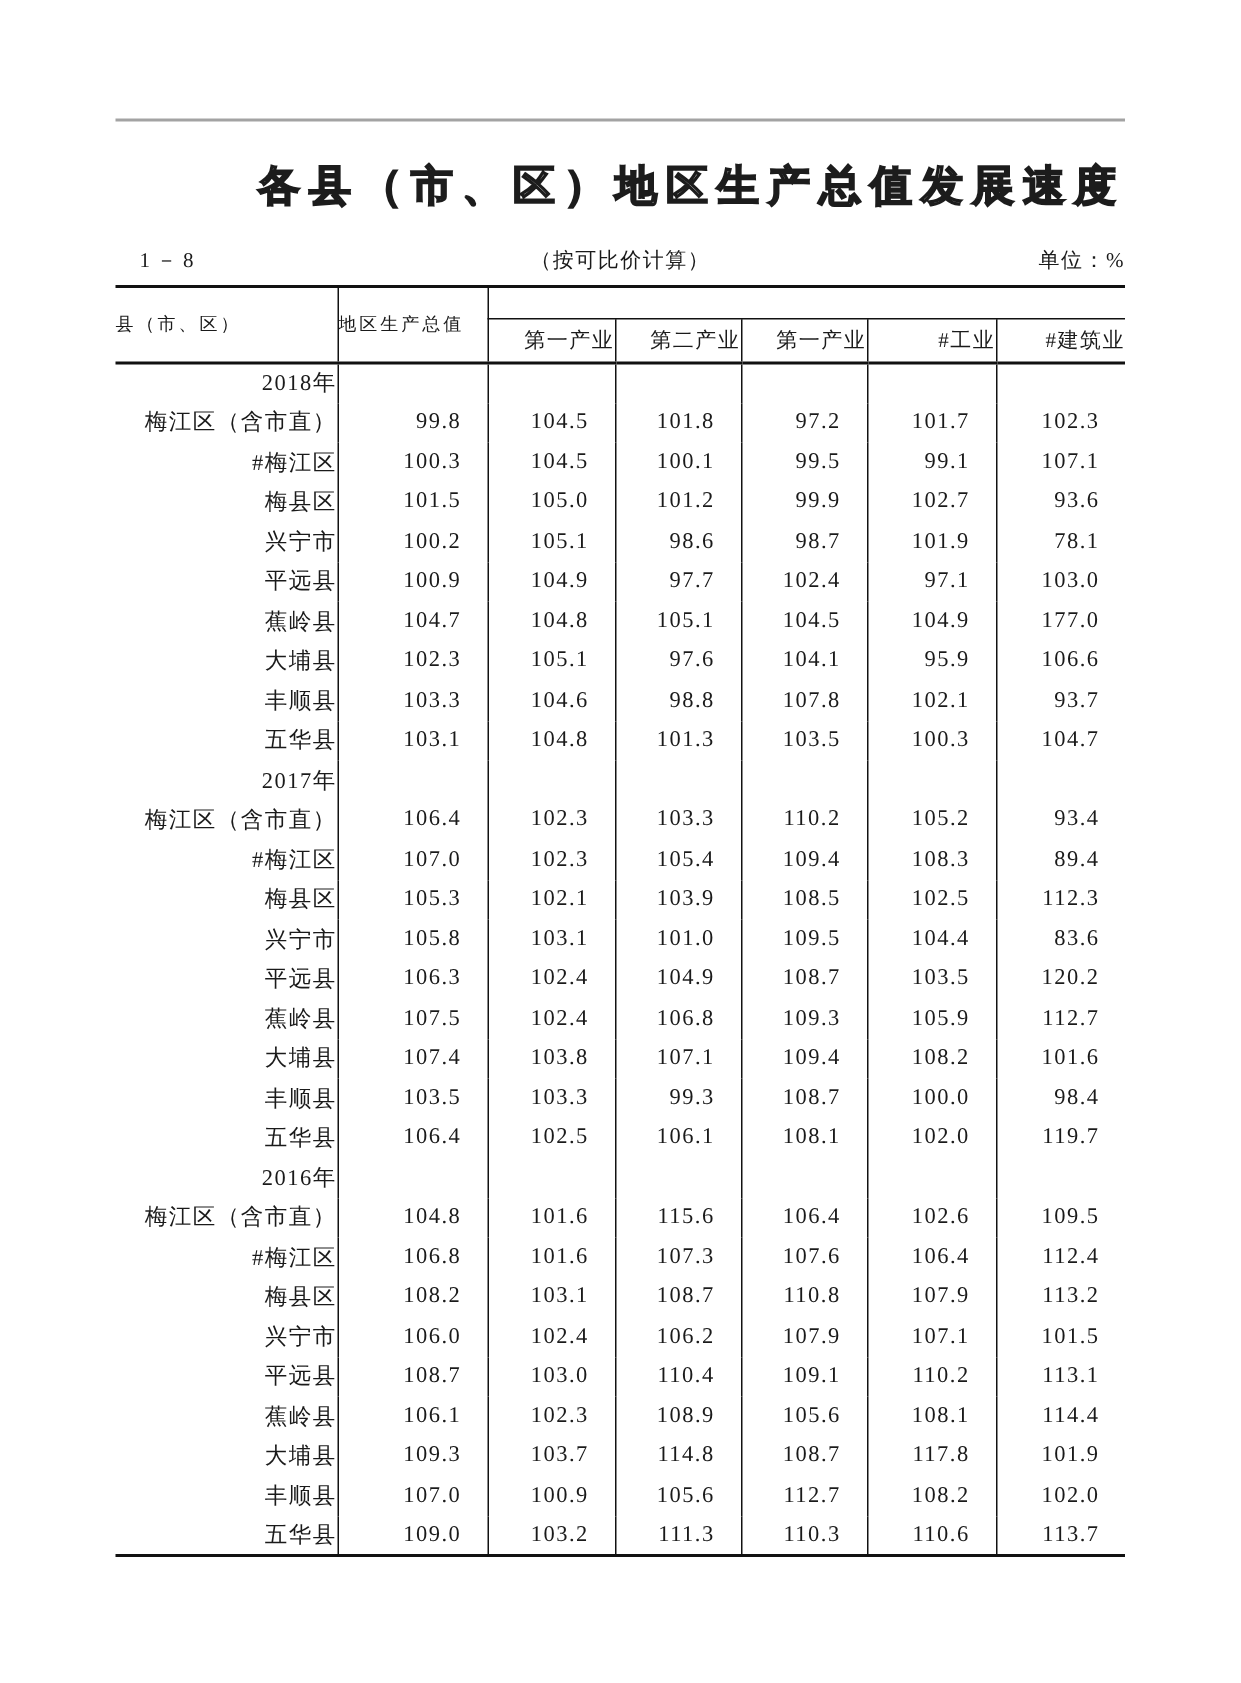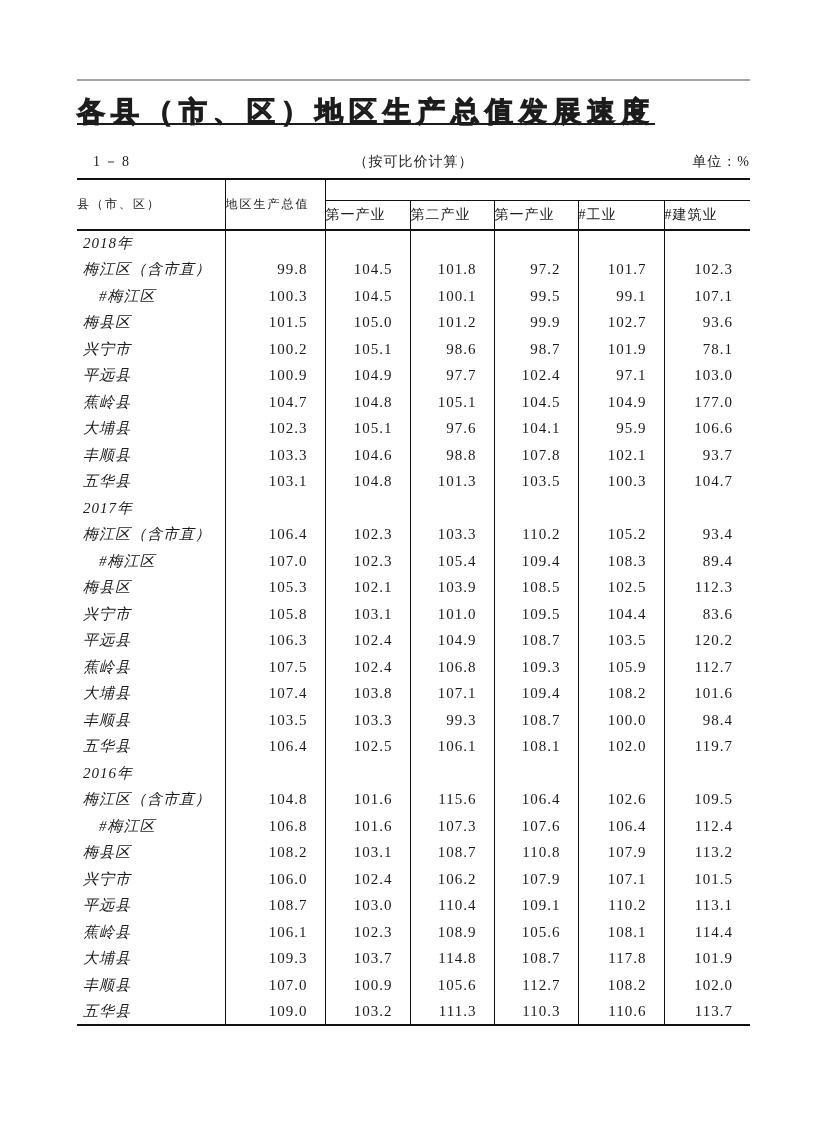--- a/index.html
+++ b/index.html
@@ -13,28 +13,27 @@
   }
   .page { padding: 0 77px; }
 
   .top-rule {
     margin-top: 79px;
     border-top: 2px solid #a3a3a3;
     height: 0;
   }
 
   .title {
-    margin-top: 12px;
-    text-align: left;
+    margin-top: 24px;
+    text-align: right;
     font-size: 28px;
     font-weight: 700;
     letter-spacing: 6px;
     color: #111;
     white-space: nowrap;
-    text-decoration: underline;
   }
   @supports (-webkit-text-stroke: 1px #000) {
     .title { color: #ffffff; -webkit-text-stroke: 1.2px #1c1c1c; }
   }
 
   .meta {
     position: relative;
     margin-top: 22px;
     height: 20px;
     font-size: 14px;
@@ -62,26 +61,26 @@
 
   .h-region, .h-gdp {
     font-size: 12px;
     text-align: left;
     letter-spacing: 2px;
   }
   .h-spacer { height: 21px; border-bottom: 1px solid #111; }
   .h-sub {
     height: 30px;
     font-size: 14px;
-    text-align: left;
+    text-align: right;
     letter-spacing: 1px;
   }
 
   .stat tbody td { height: 26.5px; font-size: 15px; }
-  td.region { text-align: left; padding-left: 6px; letter-spacing: 1px; font-style: italic; }
+  td.region { text-align: right; padding-left: 6px; letter-spacing: 1px; }
   td.region.indent { padding-left: 22px; }
   td.num { text-align: right; padding-right: 17px; letter-spacing: 1px; }
 </style>
 </head>
 <body>
 
 <div class="page">
 
   <div class="top-rule"></div>
 

